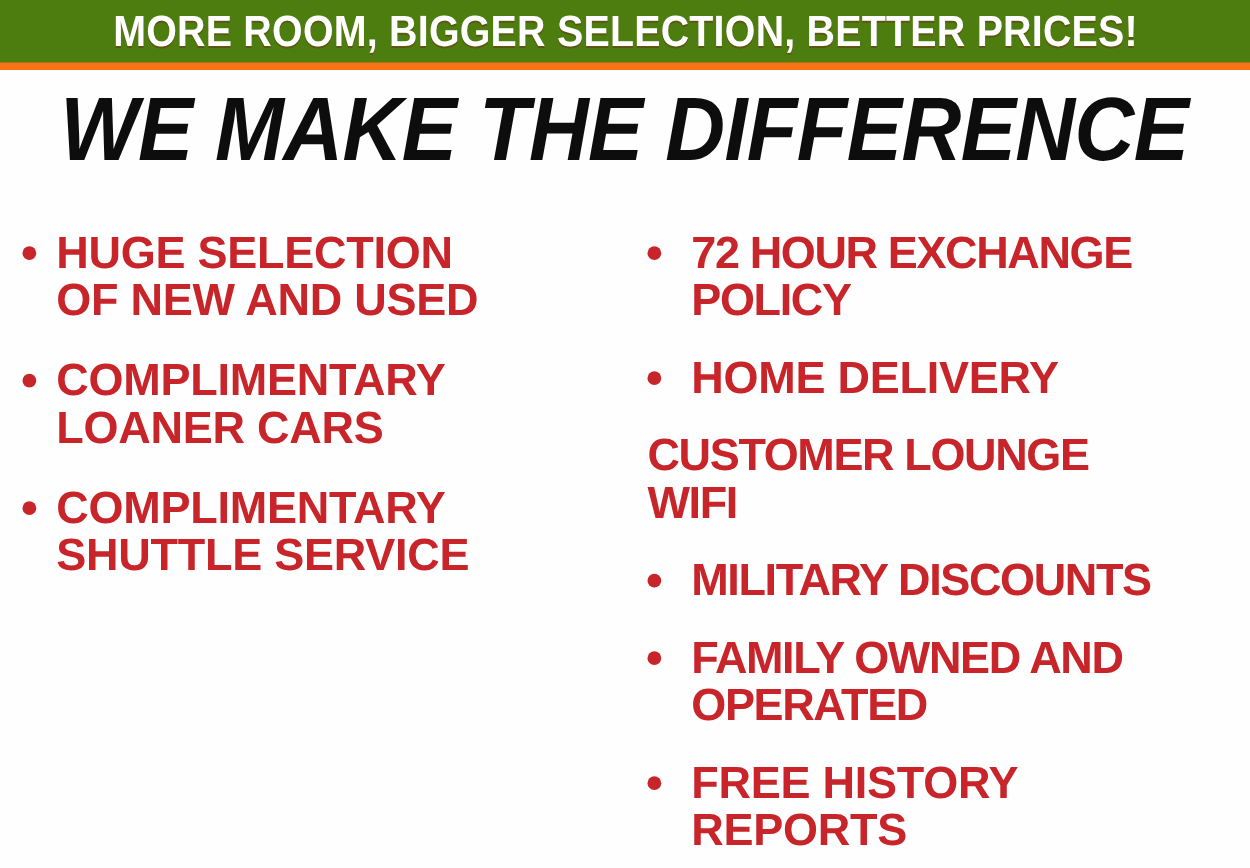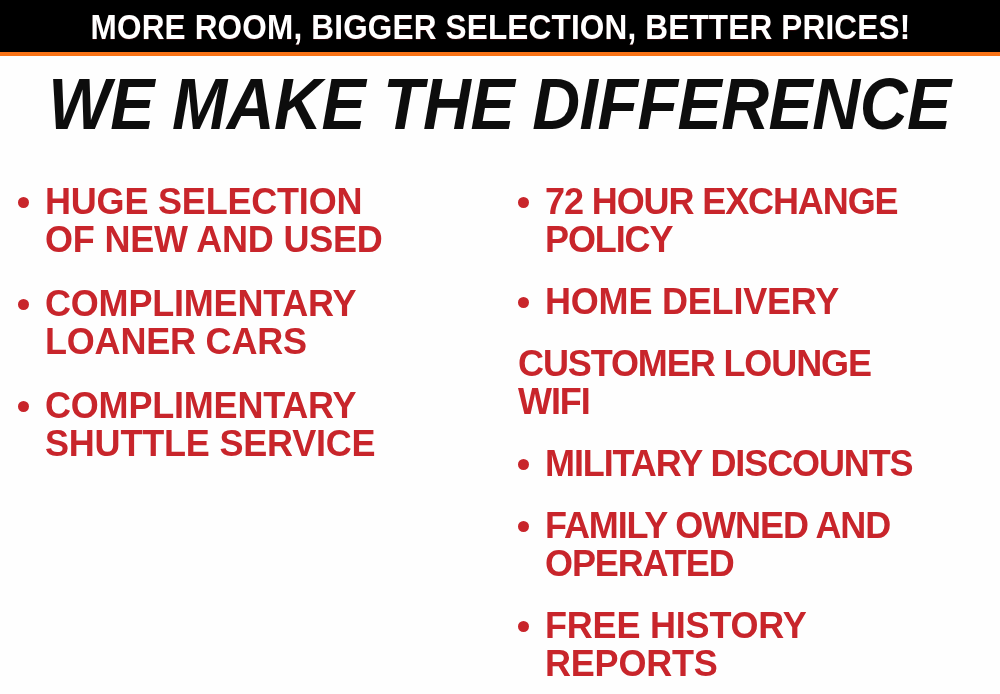--- a/index.html
+++ b/index.html
@@ -20,22 +20,22 @@
     background: #fefefe;
   }
 
   
   .banner {
     position: absolute;
     left: 0;
     top: 0;
     width: 1000px;
     height: 56px;
-    background: #000000;
-    border-bottom: 4px solid #f97316;
+    background: #4d7c0f;
+    border-bottom: 6px solid #f97316;
     box-sizing: border-box;
     display: flex;
     align-items: center;
     justify-content: center;
   }
   .banner-text {
     color: #ffffff;
     font-family: "Liberation Sans", sans-serif;
     font-weight: bold;
     font-size: 35px;
@@ -92,21 +92,21 @@
     color: #c8252b;
     font-family: "Liberation Sans", sans-serif;
     font-weight: bold;
     font-size: 36px;
     line-height: 38px;
     letter-spacing: -0.2px;
     white-space: pre-line;
     margin-top: 23px;
   }
   .col-left .bullet-item  { margin-bottom: 26px; }
-  .col-right .bullet-item { margin-bottom: 24px; }
+  .col-right .bullet-item { margin-bottom: 24px; gap: 8px; }
 
   .dot {
     flex: 0 0 auto;
     width: 11px;
     height: 11px;
     border-radius: 50%;
     background: #c8252b;
     margin-top: 14px;
     margin-right: 16px;
   }

